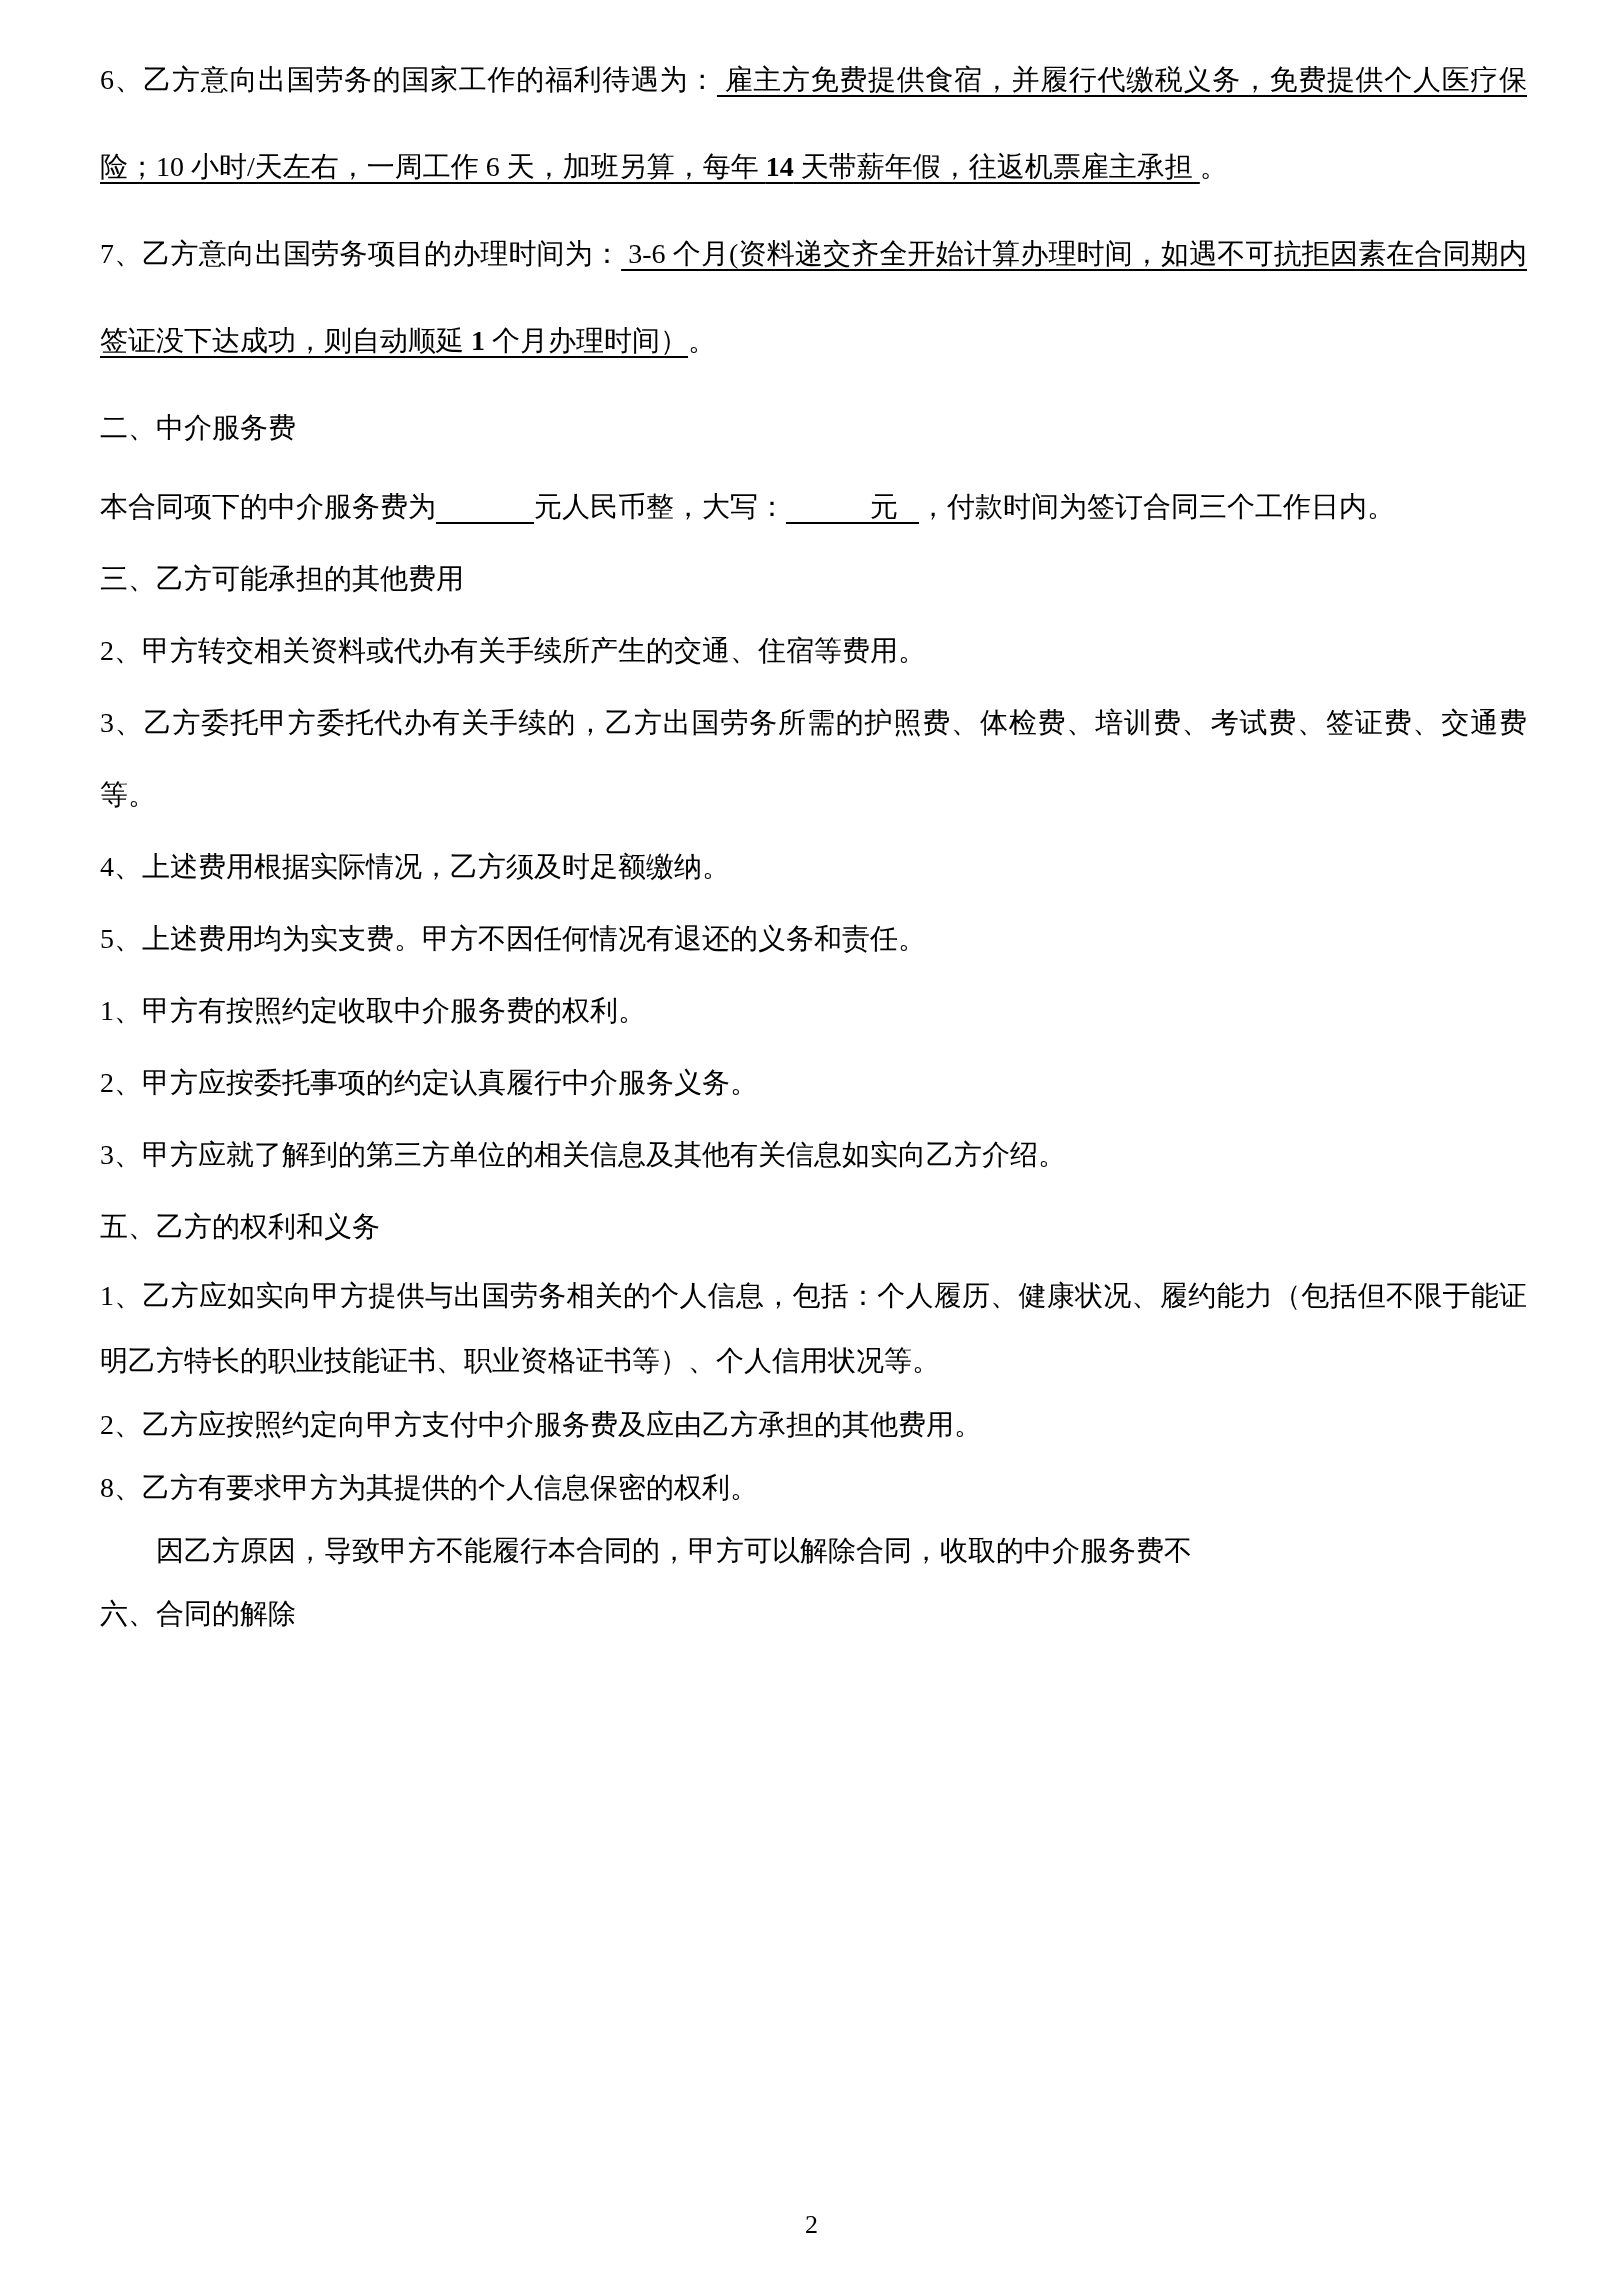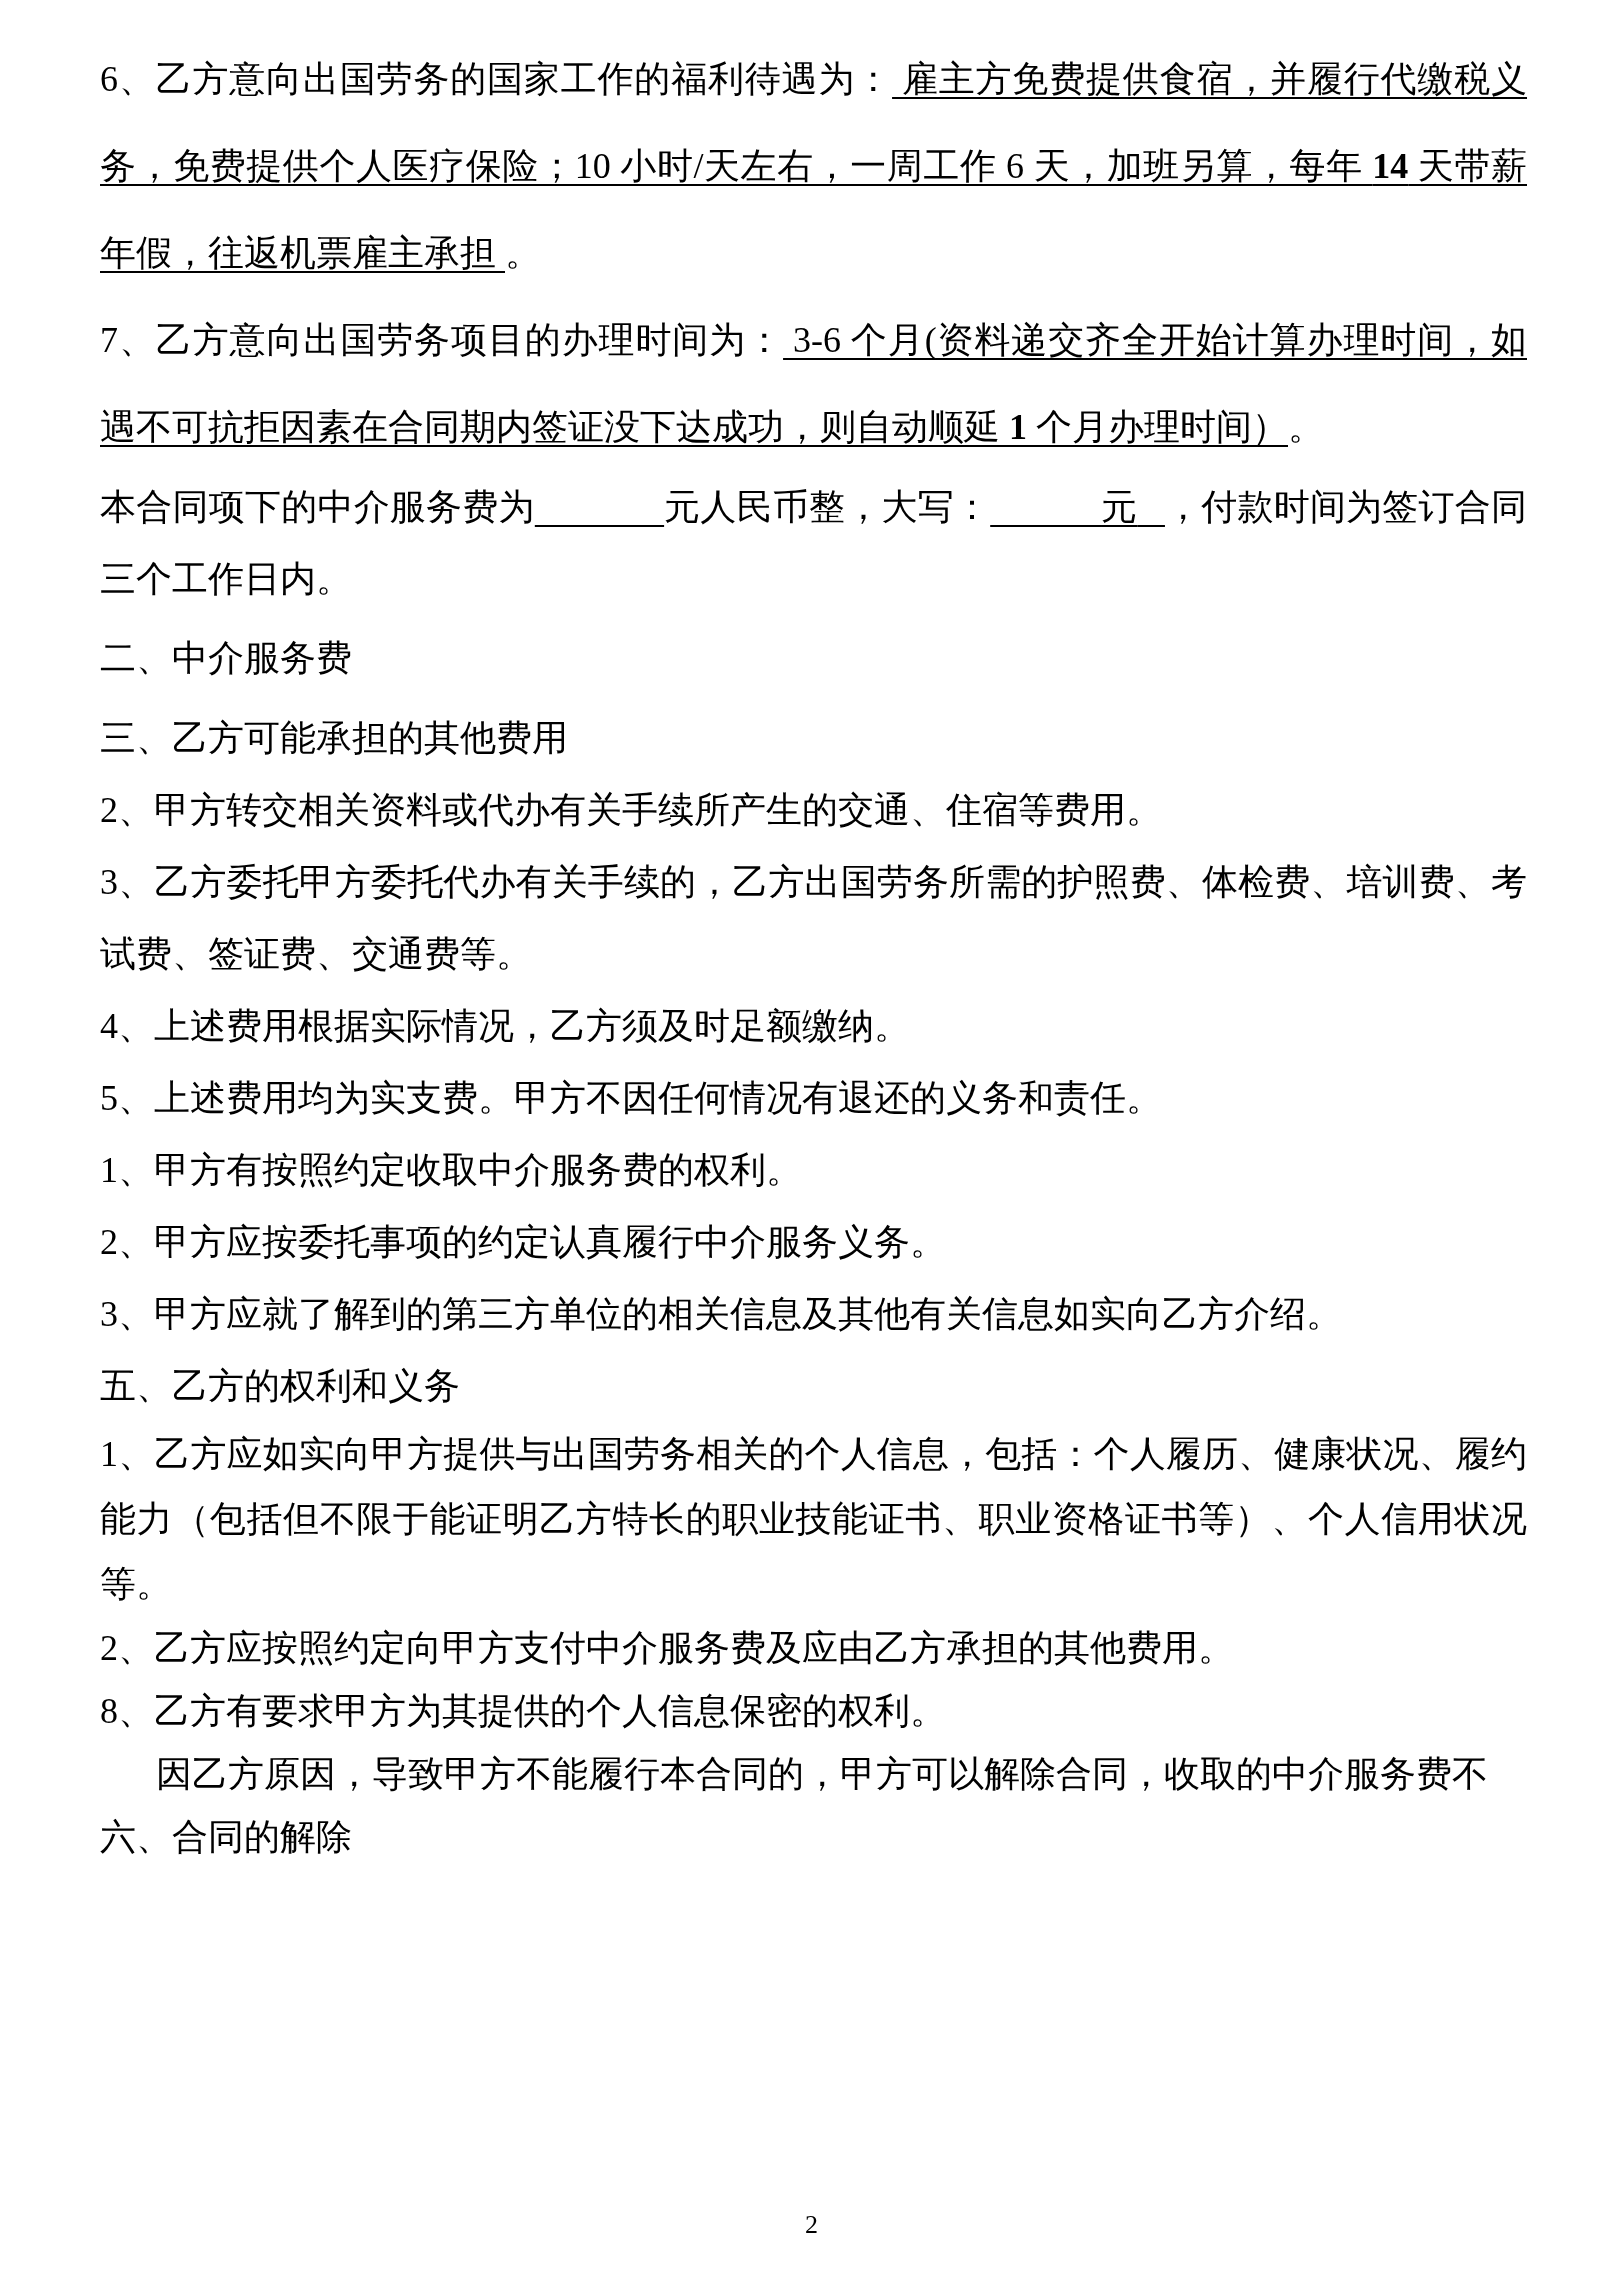--- a/index.html
+++ b/index.html
@@ -10,21 +10,21 @@
     color: #000000;
     font-family: "Liberation Serif", "DejaVu Serif", serif;
     position: relative;
     overflow: hidden;
   }
   .page-body {
     padding: 36px 96px 0 100px;
   }
   p.para {
     margin: 0;
-    font-size: 36px;
+    font-size: 28px;
     text-align: justify;
     word-break: break-all;
   }
   .lh-a { line-height: 87px; }
   .lh-b { line-height: 72px; }
   .lh-c { line-height: 65px; }
   .lh-d { line-height: 63px; }
   .indent { text-indent: 56px; }
   .u {
     text-decoration: underline;
@@ -43,22 +43,22 @@
     font-size: 26px;
     line-height: 36px;
   }
 </style>
 </head>
 <body>
 
 <div class="page-body">
     <p class="para lh-a"><span>6、乙方意向出国劳务的国家工作的福利待遇为：</span><span class="u"> 雇主方免费提供食宿，并履行代缴税义务，免费提供个人医疗保险；10 小时/天左右，一周工作 6 天，加班另算，每年 </span><span class="u b">14</span><span class="u"> 天带薪年假，往返机票雇主承担 </span><span>。</span></p>
     <p class="para lh-a"><span>7、乙方意向出国劳务项目的办理时间为：</span><span class="u"> 3-6 个月(资料递交齐全开始计算办理时间，如遇不可抗拒因素在合同期内签证没下达成功，则自动顺延 </span><span class="u b">1</span><span class="u"> 个月办理时间）</span><span>。</span></p>
+    <p class="para lh-a"><span>二、中介服务费</span></p>
     <p class="para lh-b"><span>本合同项下的中介服务费为</span><span class="u blank">              </span><span>元人民币整，大写：</span><span class="u blank">            </span><span class="u">元</span><span class="u blank">   </span><span>，付款时间为签订合同三个工作日内。</span></p>
-    <p class="para lh-a"><span>二、中介服务费</span></p>
     <p class="para lh-b"><span>三、乙方可能承担的其他费用</span></p>
     <p class="para lh-b"><span>2、甲方转交相关资料或代办有关手续所产生的交通、住宿等费用。</span></p>
     <p class="para lh-b"><span>3、乙方委托甲方委托代办有关手续的，乙方出国劳务所需的护照费、体检费、培训费、考试费、签证费、交通费等。</span></p>
     <p class="para lh-b"><span>4、上述费用根据实际情况，乙方须及时足额缴纳。</span></p>
     <p class="para lh-b"><span>5、上述费用均为实支费。甲方不因任何情况有退还的义务和责任。</span></p>
     <p class="para lh-b"><span>1、甲方有按照约定收取中介服务费的权利。</span></p>
     <p class="para lh-b"><span>2、甲方应按委托事项的约定认真履行中介服务义务。</span></p>
     <p class="para lh-b"><span>3、甲方应就了解到的第三方单位的相关信息及其他有关信息如实向乙方介绍。</span></p>
     <p class="para lh-b"><span>五、乙方的权利和义务</span></p>
     <p class="para lh-c"><span>1、乙方应如实向甲方提供与出国劳务相关的个人信息，包括：个人履历、健康状况、履约能力（包括但不限于能证明乙方特长的职业技能证书、职业资格证书等）、个人信用状况等。</span></p>

